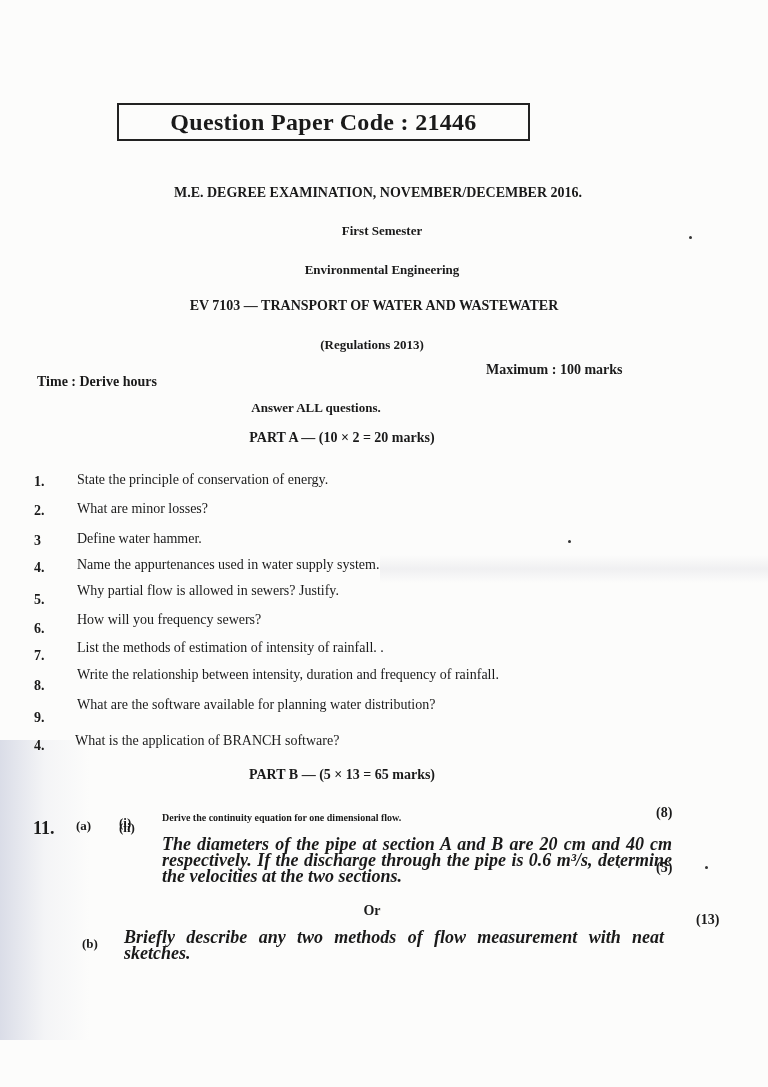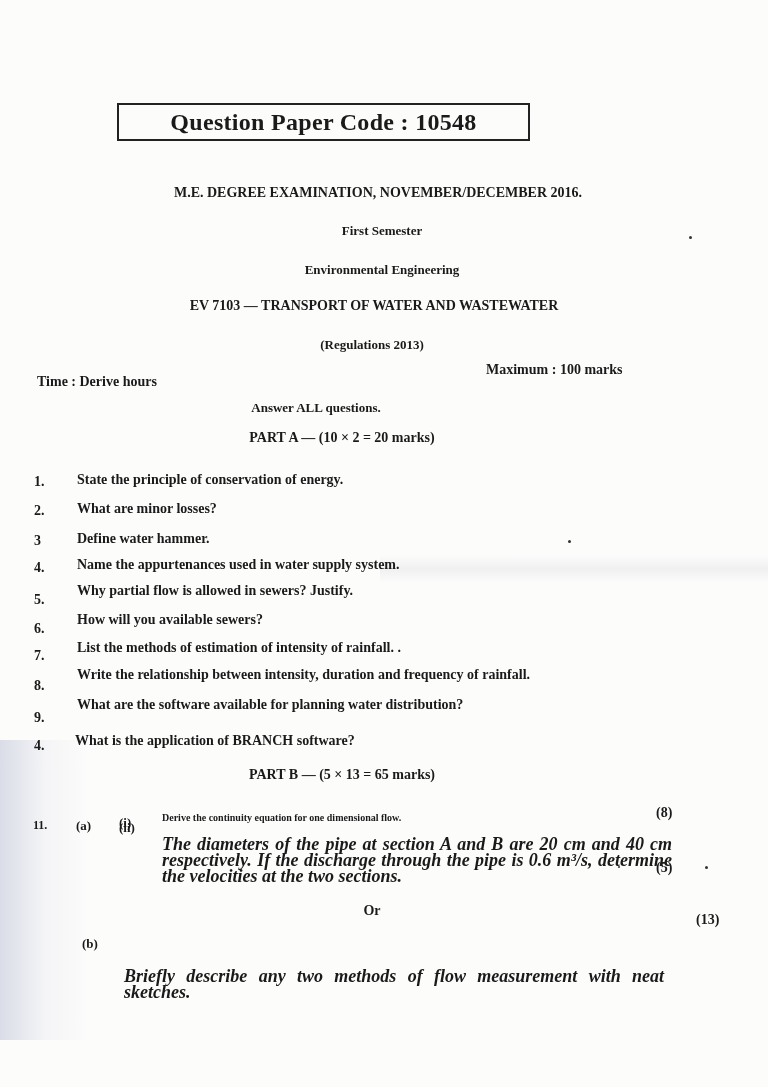--- a/index.html
+++ b/index.html
@@ -25,38 +25,38 @@
     border: 2px solid #222; box-sizing: border-box;
     display: flex; align-items: center; justify-content: center;
     font-weight: bold; font-size: 24px; letter-spacing: 0.3px;
   }
   .center-line {
     position: absolute; left: 0; width: 768px; text-align: center;
     font-weight: bold;
   }
   .abs { position: absolute; font-weight: bold; }
   .q-num { position: absolute; left: 34px; font-weight: bold; font-size: 14px; }
-  .q-text { position: absolute; left: 77px; font-weight: bold; font-size: 14px; white-space: nowrap; }
+  .q-text { position: absolute; left: 77px; font-weight: normal; font-size: 14px; white-space: nowrap; }
   .part-b { font-size: 14px; }
   .para {
     position: absolute; font-weight: bold; font-size: 18px; line-height: 16px;
     text-align: justify;
     font-style: italic;
   }
   .marks { position: absolute; font-weight: bold; font-size: 14px; }
   .dot { position: absolute; width: 3px; height: 3px; border-radius: 50%; background: #333; }
 </style>
 </head>
 <body>
 
 <div class="shade-left"></div>
 <div class="shade-band"></div>
 
 <div class="code-box">
-  <span>Question Paper Code : 10548</span>
+  <span>Question Paper Code : 21446</span>
 </div>
 
 <div class="center-line" style="top:185px; font-size:14px; left:-6px;">M.E. DEGREE EXAMINATION, NOVEMBER/DECEMBER 2016.</div>
 <div class="center-line" style="top:223px; font-size:13px; left:-2px;">First Semester</div>
 <div class="center-line" style="top:262px; font-size:13px; left:-2px;">Environmental Engineering</div>
 <div class="center-line" style="top:298px; font-size:14px; left:-10px;">EV 7103 — TRANSPORT OF WATER AND WASTEWATER</div>
 <div class="center-line" style="top:337px; font-size:13px; left:-12px;">(Regulations 2013)</div>
 
 <div class="abs" style="left:37px; top:374px; font-size:14px;">Time : Derive hours</div>
 <div class="abs" style="left:486px; top:362px; font-size:14px;">Maximum : 100 marks</div>
@@ -74,51 +74,51 @@
   <div class="q-num" style="top:533px;">3</div>
   <div class="q-text" style="top:531px;">Define water hammer.</div>
 
   <div class="q-num" style="top:560px;">4.</div>
   <div class="q-text" style="top:557px;">Name the appurtenances used in water supply system.</div>
 
   <div class="q-num" style="top:592px;">5.</div>
   <div class="q-text" style="top:583px;">Why partial flow is allowed in sewers? Justify.</div>
 
   <div class="q-num" style="top:621px;">6.</div>
-  <div class="q-text" style="top:612px;">How will you available sewers?</div>
+  <div class="q-text" style="top:612px;">How will you frequency sewers?</div>
 
   <div class="q-num" style="top:648px;">7.</div>
   <div class="q-text" style="top:640px;">List the methods of estimation of intensity of rainfall. .</div>
 
   <div class="q-num" style="top:678px;">8.</div>
   <div class="q-text" style="top:667px;text-align:right;">Write the relationship between intensity, duration and frequency of rainfall.</div>
 
   <div class="q-num" style="top:710px;">9.</div>
   <div class="q-text" style="top:697px;text-align:right;">What are the software available for planning water distribution?</div>
 
   <div class="q-num" style="top:738px;">4.</div>
   <div class="q-text" style="top:733px; left:75px;">What is the application of BRANCH software?</div>
 </div>
 
 <div class="center-line part-b" style="top:767px; left:-42px;">PART B — (5 × 13 = 65 marks)</div>
 
 <div>
-  <div class="abs" style="left:33px; top:818px; font-size:12px;">11.</div>
+  <div class="abs" style="left:33px; top:818px; font-size:18px;">11.</div>
   <div class="abs" style="left:76px; top:818px; font-size:13px;">(a)</div>
   <div class="abs" style="left:119px; top:815px; font-size:13px;">(i)</div>
   <div class="abs" style="left:162px; top:812px; font-size:10px; white-space:nowrap;">Derive the continuity equation for one dimensional flow.</div>
   <div class="marks" style="left:656px; top:805px;">(8)</div>
 
   <div class="abs" style="left:119px; top:796px; font-size:13px;margin-top:24px;">(ii)</div>
   <div class="para" style="left:162px; top:836px; width:510px;">The diameters of the pipe at section A and B are 20 cm and 40 cm respectively. If the discharge through the pipe is 0.6 m³/s, determine the velocities at the two sections.</div>
   <div class="marks" style="left:656px; top:860px;">(5)</div>
 
   <div class="center-line" style="top:903px; font-size:14px; left:-12px;">Or</div>
 
   <div class="abs" style="left:82px; top:936px; font-size:13px;">(b)</div>
-  <div class="para" style="left:124px; top:968px; width:540px;">Briefly describe any two methods of flow measurement with neat sketches.</div>
+  <div class="para" style="left:124px; top:929px; width:540px;">Briefly describe any two methods of flow measurement with neat sketches.</div>
   <div class="marks" style="left:652px; top:912px;margin-left:44px;">(13)</div>
 </div>
 
 <div class="dot" style="left:689px; top:236px;"></div>
 <div class="dot" style="left:568px; top:540px;"></div>
 <div class="dot" style="left:705px; top:866px;"></div>
 <div class="dot" style="left:618px; top:866px; width:2px; height:2px;"></div>
 
 </body></html>

